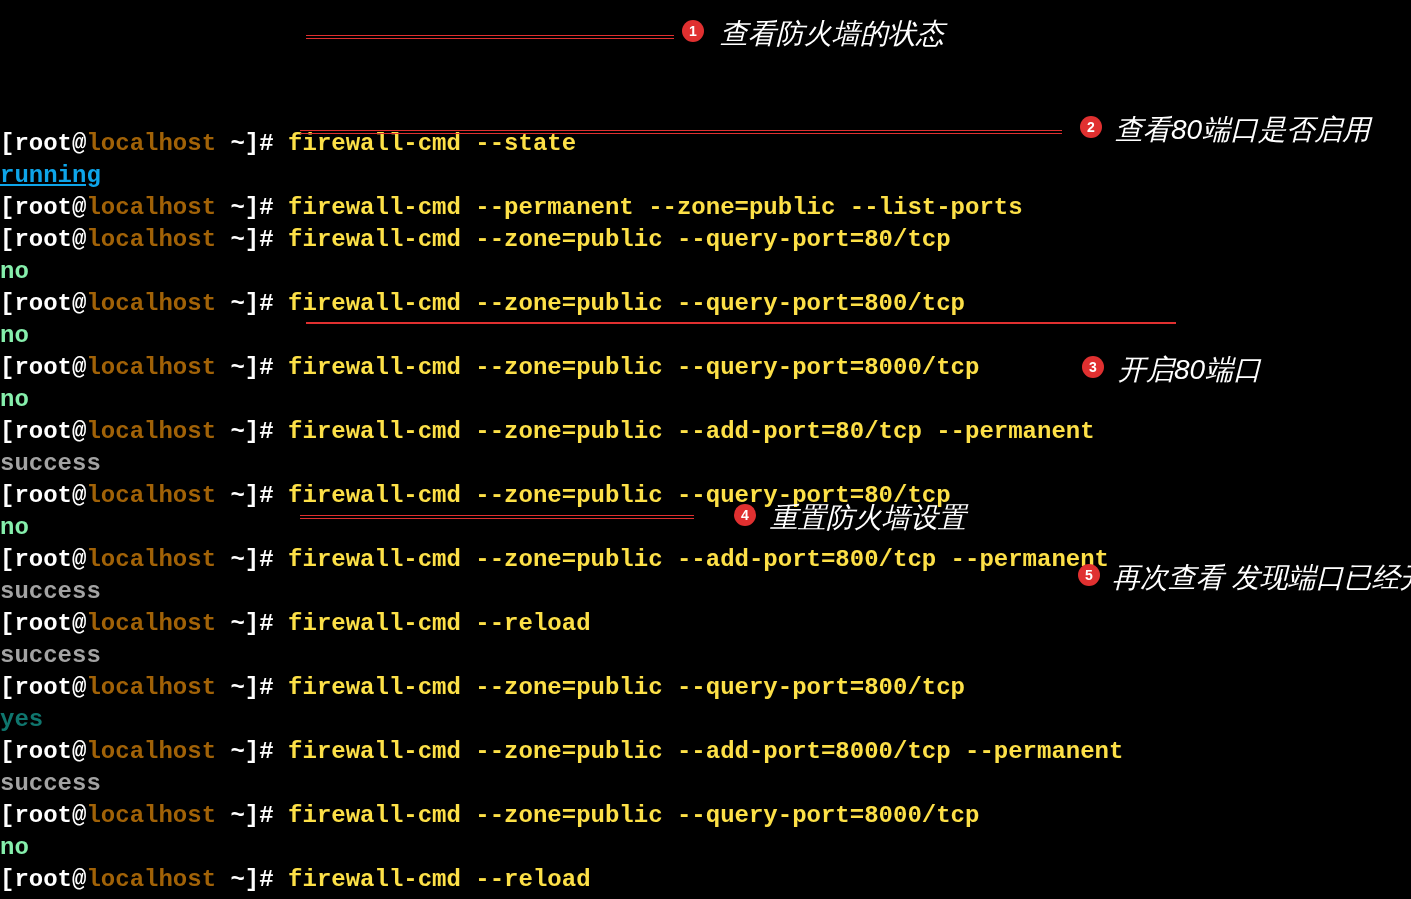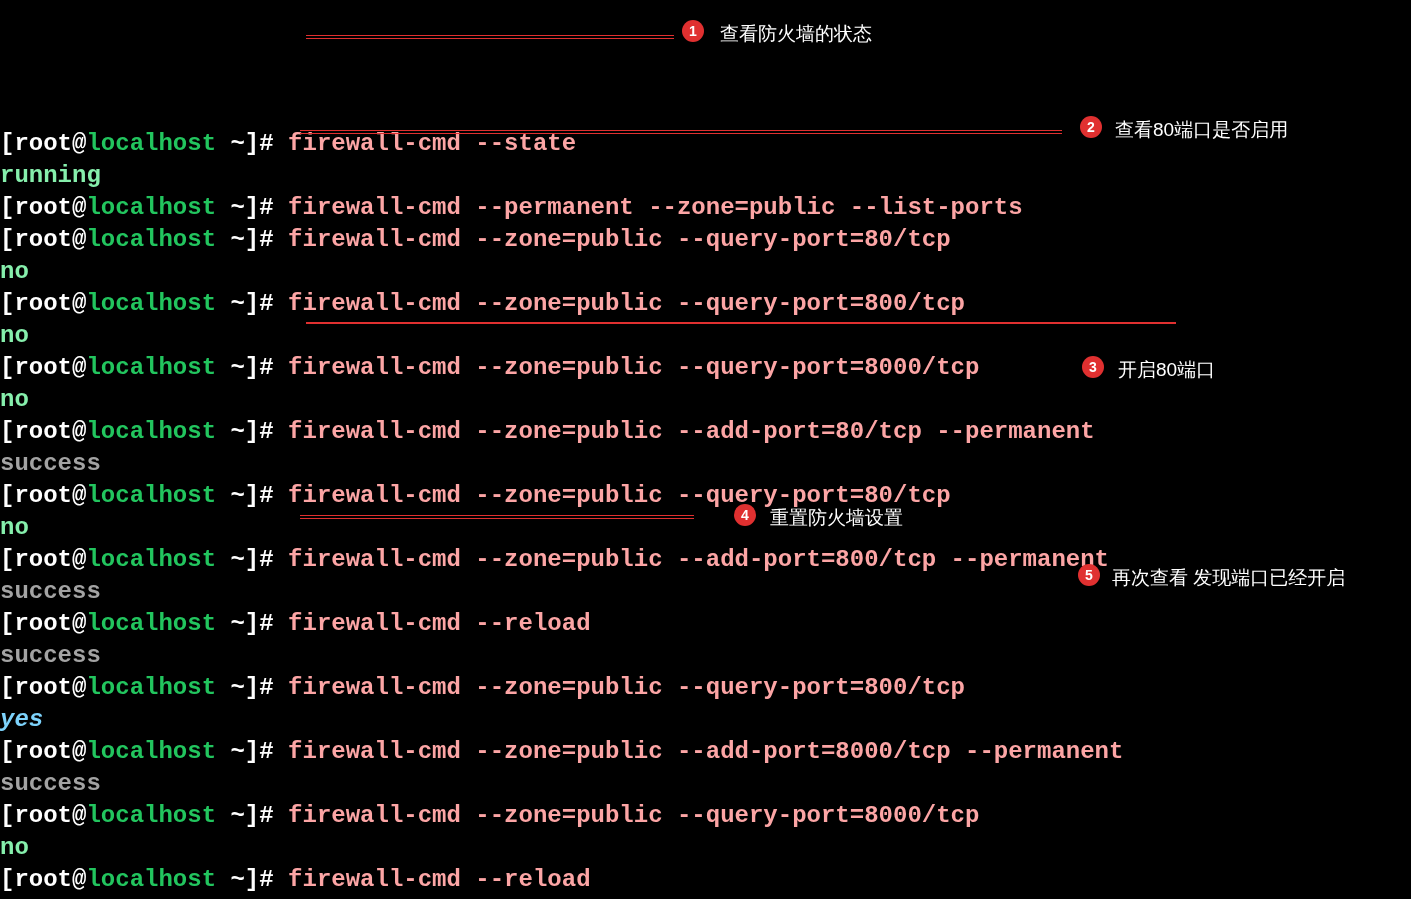--- a/index.html
+++ b/index.html
@@ -13,27 +13,27 @@
     width: 1411px;
     height: 899px;
     overflow: hidden;
     white-space: pre;
     position: relative;
   }
   .term { position: relative; padding: 0; }
   .line { display: block; position: relative; }
   .u  { color: #fff; }          
   .at { color: #fff; }
-  .host { color: #22c55e; margin-top: 21px; }     
+  .host { color: #a16207; margin-top: 21px; }     
   .path { color: #fff; }
-  .cmd { color: #fca5a5; }
+  .cmd { color: #fde047; }
   .out-no { color: #86efac; }
-  .out-yes { color: #7dd3fc; font-style: italic; }
+  .out-yes { color: #0f766e; }
   .out-success { color: #a3a3a3; } 
-  .out-running { color: #86efac; }
+  .out-running { color: #0ea5e9; text-decoration: underline; }
   .underline {
     position: absolute;
     height: 0;
     border-bottom: 2px solid #e03030;
     pointer-events: none;
   }
   .dbl.underline { border-bottom: 4px double #e03030; height:0; }
   .badge {
     position: absolute;
     width: 22px; height: 22px;
@@ -43,22 +43,23 @@
     font-size: 14px;
     font-weight: bold;
     line-height: 22px;
     text-align: center;
     font-family: sans-serif;
   }
   .note {
     position: absolute;
     color: #fff;
     font-family: "Microsoft YaHei", sans-serif;
-    font-size: 19px;
+    font-size: 28px;
     font-weight: normal;
+    font-style: italic;
   }
 </style>
 </head>
 <body>
 
 
 
 <div class="term" id="term"><div class="line"><span><span class="u">[</span><span class="u">root</span><span class="at">@</span><span class="host">localhost</span><span class="path"> ~</span><span class="u">]# </span></span><span class="cmd">firewall-cmd --state</span></div><div class="line"><span class="out-running">running</span></div><div class="line"><span><span class="u">[</span><span class="u">root</span><span class="at">@</span><span class="host">localhost</span><span class="path"> ~</span><span class="u">]# </span></span><span class="cmd">firewall-cmd --permanent --zone=public --list-ports</span></div><div class="line"><span><span class="u">[</span><span class="u">root</span><span class="at">@</span><span class="host">localhost</span><span class="path"> ~</span><span class="u">]# </span></span><span class="cmd">firewall-cmd --zone=public --query-port=80/tcp</span></div><div class="line"><span class="out-no">no</span></div><div class="line"><span><span class="u">[</span><span class="u">root</span><span class="at">@</span><span class="host">localhost</span><span class="path"> ~</span><span class="u">]# </span></span><span class="cmd">firewall-cmd --zone=public --query-port=800/tcp</span></div><div class="line"><span class="out-no">no</span></div><div class="line"><span><span class="u">[</span><span class="u">root</span><span class="at">@</span><span class="host">localhost</span><span class="path"> ~</span><span class="u">]# </span></span><span class="cmd">firewall-cmd --zone=public --query-port=8000/tcp</span></div><div class="line"><span class="out-no">no</span></div><div class="line"><span><span class="u">[</span><span class="u">root</span><span class="at">@</span><span class="host">localhost</span><span class="path"> ~</span><span class="u">]# </span></span><span class="cmd">firewall-cmd --zone=public --add-port=80/tcp --permanent</span></div><div class="line"><span class="out-success">success</span></div><div class="line"><span><span class="u">[</span><span class="u">root</span><span class="at">@</span><span class="host">localhost</span><span class="path"> ~</span><span class="u">]# </span></span><span class="cmd">firewall-cmd --zone=public --query-port=80/tcp</span></div><div class="line"><span class="out-no">no</span></div><div class="line"><span><span class="u">[</span><span class="u">root</span><span class="at">@</span><span class="host">localhost</span><span class="path"> ~</span><span class="u">]# </span></span><span class="cmd">firewall-cmd --zone=public --add-port=800/tcp --permanent</span></div><div class="line"><span class="out-success">success</span></div><div class="line"><span><span class="u">[</span><span class="u">root</span><span class="at">@</span><span class="host">localhost</span><span class="path"> ~</span><span class="u">]# </span></span><span class="cmd">firewall-cmd --reload</span></div><div class="line"><span class="out-success">success</span></div><div class="line"><span><span class="u">[</span><span class="u">root</span><span class="at">@</span><span class="host">localhost</span><span class="path"> ~</span><span class="u">]# </span></span><span class="cmd">firewall-cmd --zone=public --query-port=800/tcp</span></div><div class="line"><span class="out-yes">yes</span></div><div class="line"><span><span class="u">[</span><span class="u">root</span><span class="at">@</span><span class="host">localhost</span><span class="path"> ~</span><span class="u">]# </span></span><span class="cmd">firewall-cmd --zone=public --add-port=8000/tcp --permanent</span></div><div class="line"><span class="out-success">success</span></div><div class="line"><span><span class="u">[</span><span class="u">root</span><span class="at">@</span><span class="host">localhost</span><span class="path"> ~</span><span class="u">]# </span></span><span class="cmd">firewall-cmd --zone=public --query-port=8000/tcp</span></div><div class="line"><span class="out-no">no</span></div><div class="line"><span><span class="u">[</span><span class="u">root</span><span class="at">@</span><span class="host">localhost</span><span class="path"> ~</span><span class="u">]# </span></span><span class="cmd">firewall-cmd --reload</span></div><div class="line"><span class="out-success">success</span></div></div>
 
 <div class="underline dbl" style="left: 306px; top: 35px; width: 368px;"></div><div class="badge" style="left: 682px; top: 20px;">1</div><div class="note" style="left: 720px; top: 18px;">查看防火墙的状态</div><div class="underline dbl" style="left: 300px; top: 130px; width: 762px;"></div><div class="badge" style="left: 1080px; top: 116px;">2</div><div class="note" style="left: 1115px; top: 114px;">查看80端口是否启用</div><div class="underline" style="left: 306px; top: 322px; width: 870px;"></div><div class="badge" style="left: 1082px; top: 356px;">3</div><div class="note" style="left: 1118px; top: 354px;">开启80端口</div><div class="underline dbl" style="left: 300px; top: 515px; width: 394px;"></div><div class="badge" style="left: 734px; top: 504px;">4</div><div class="note" style="left: 770px; top: 502px;">重置防火墙设置</div><div class="badge" style="left: 1078px; top: 564px;">5</div><div class="note" style="left: 1112px; top: 562px;">再次查看 发现端口已经开启</div>

